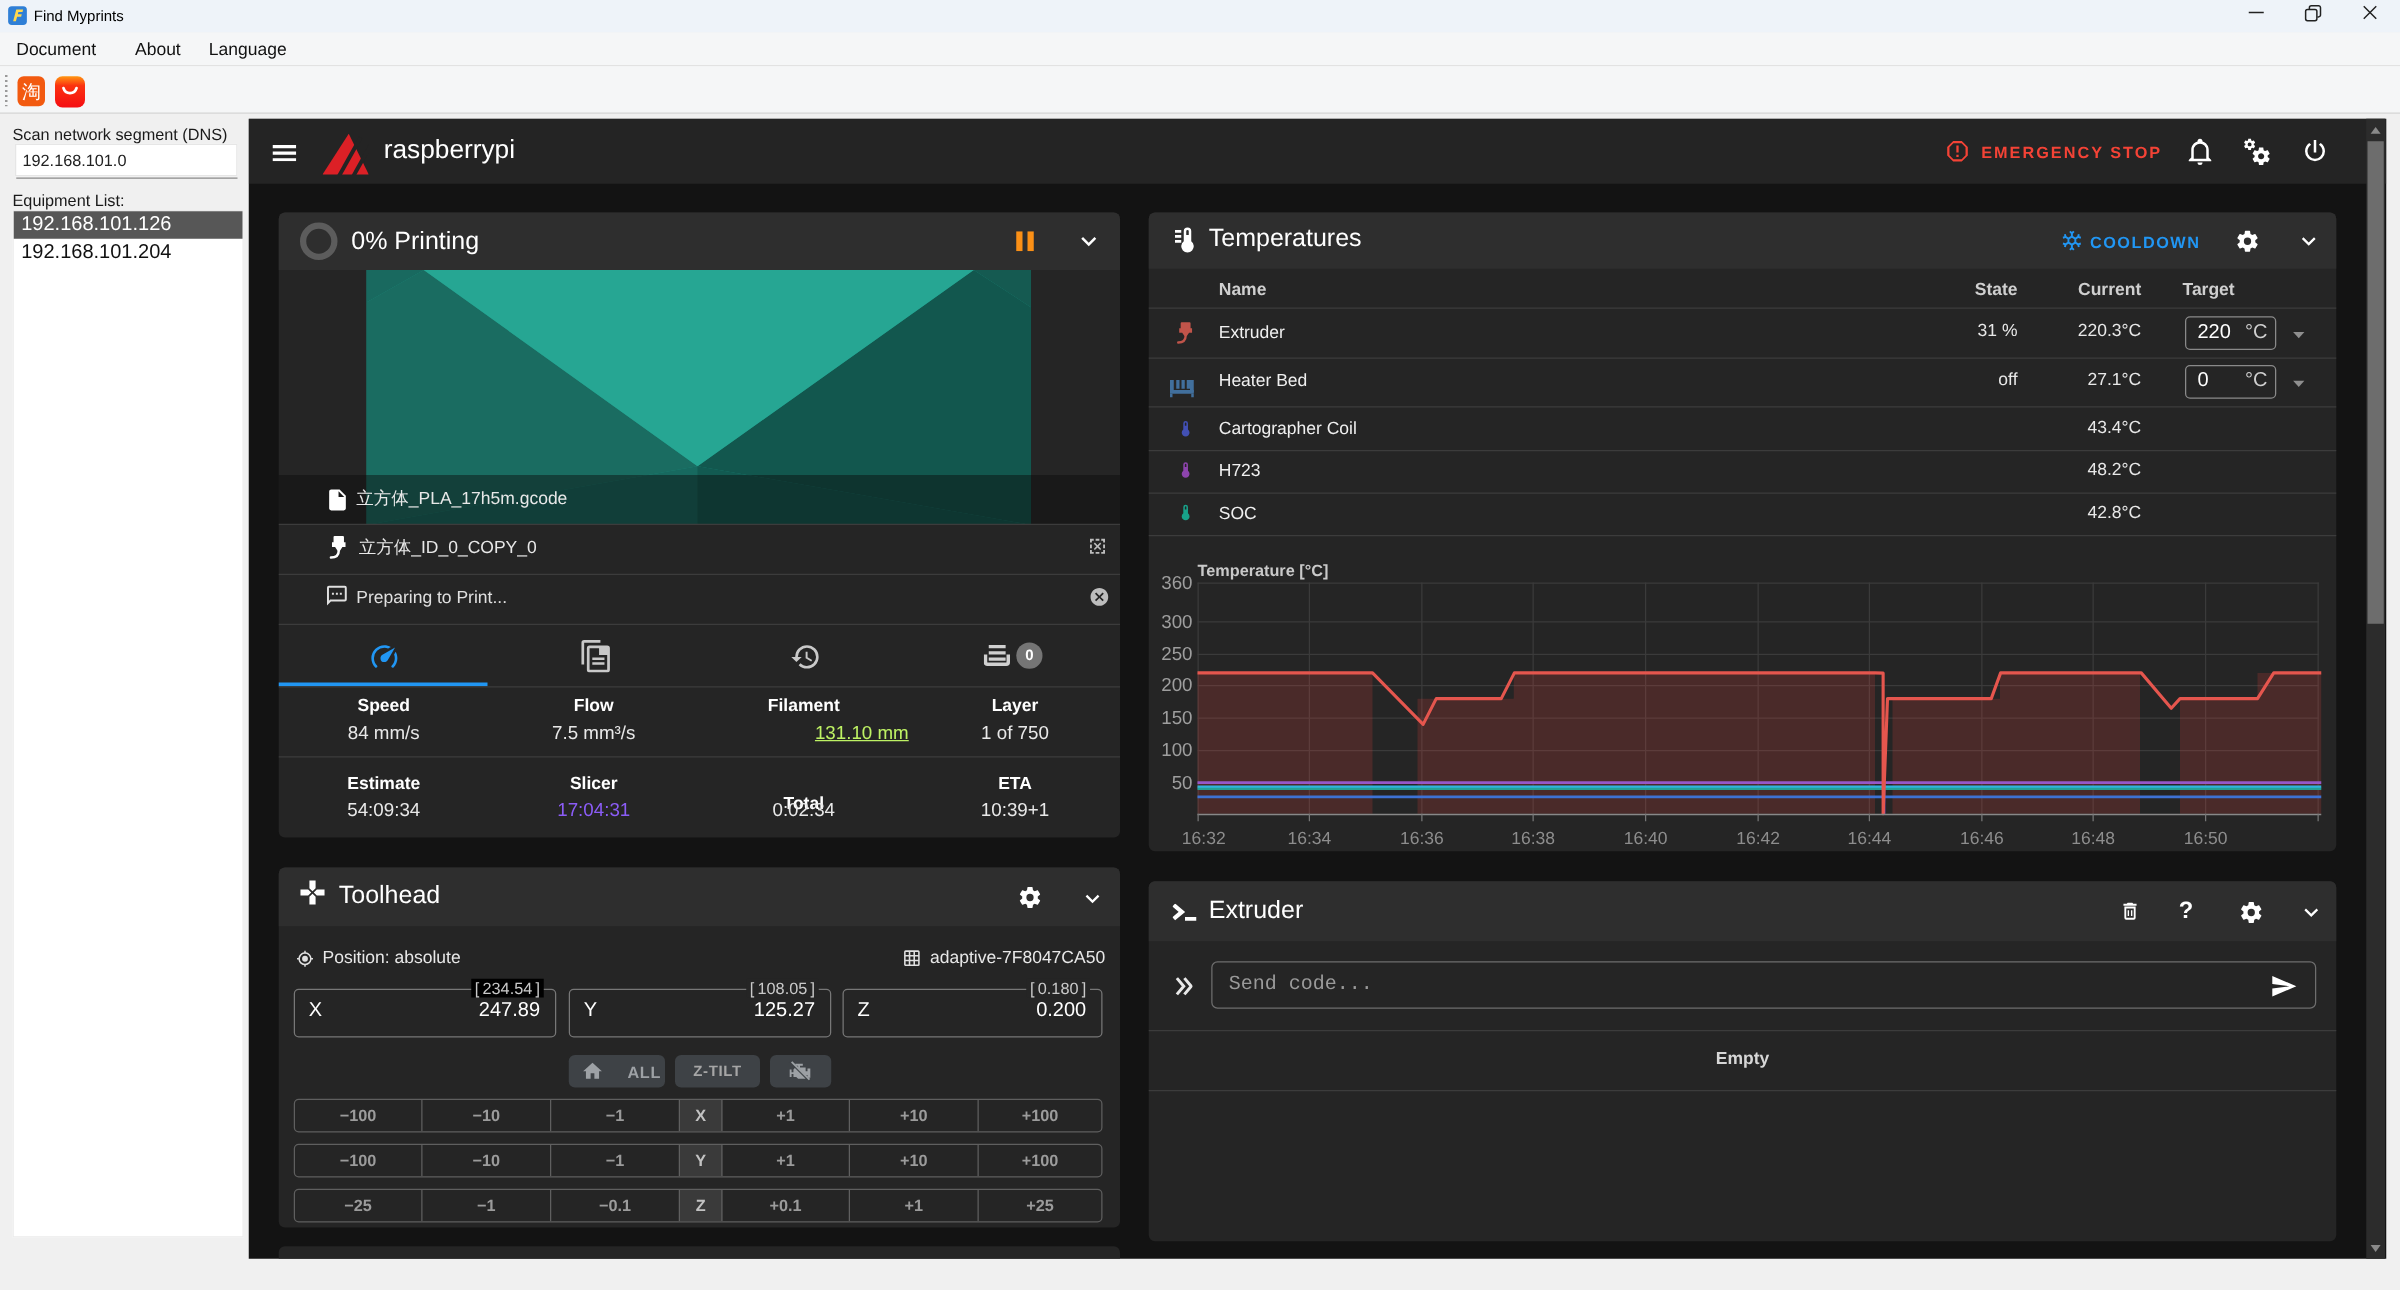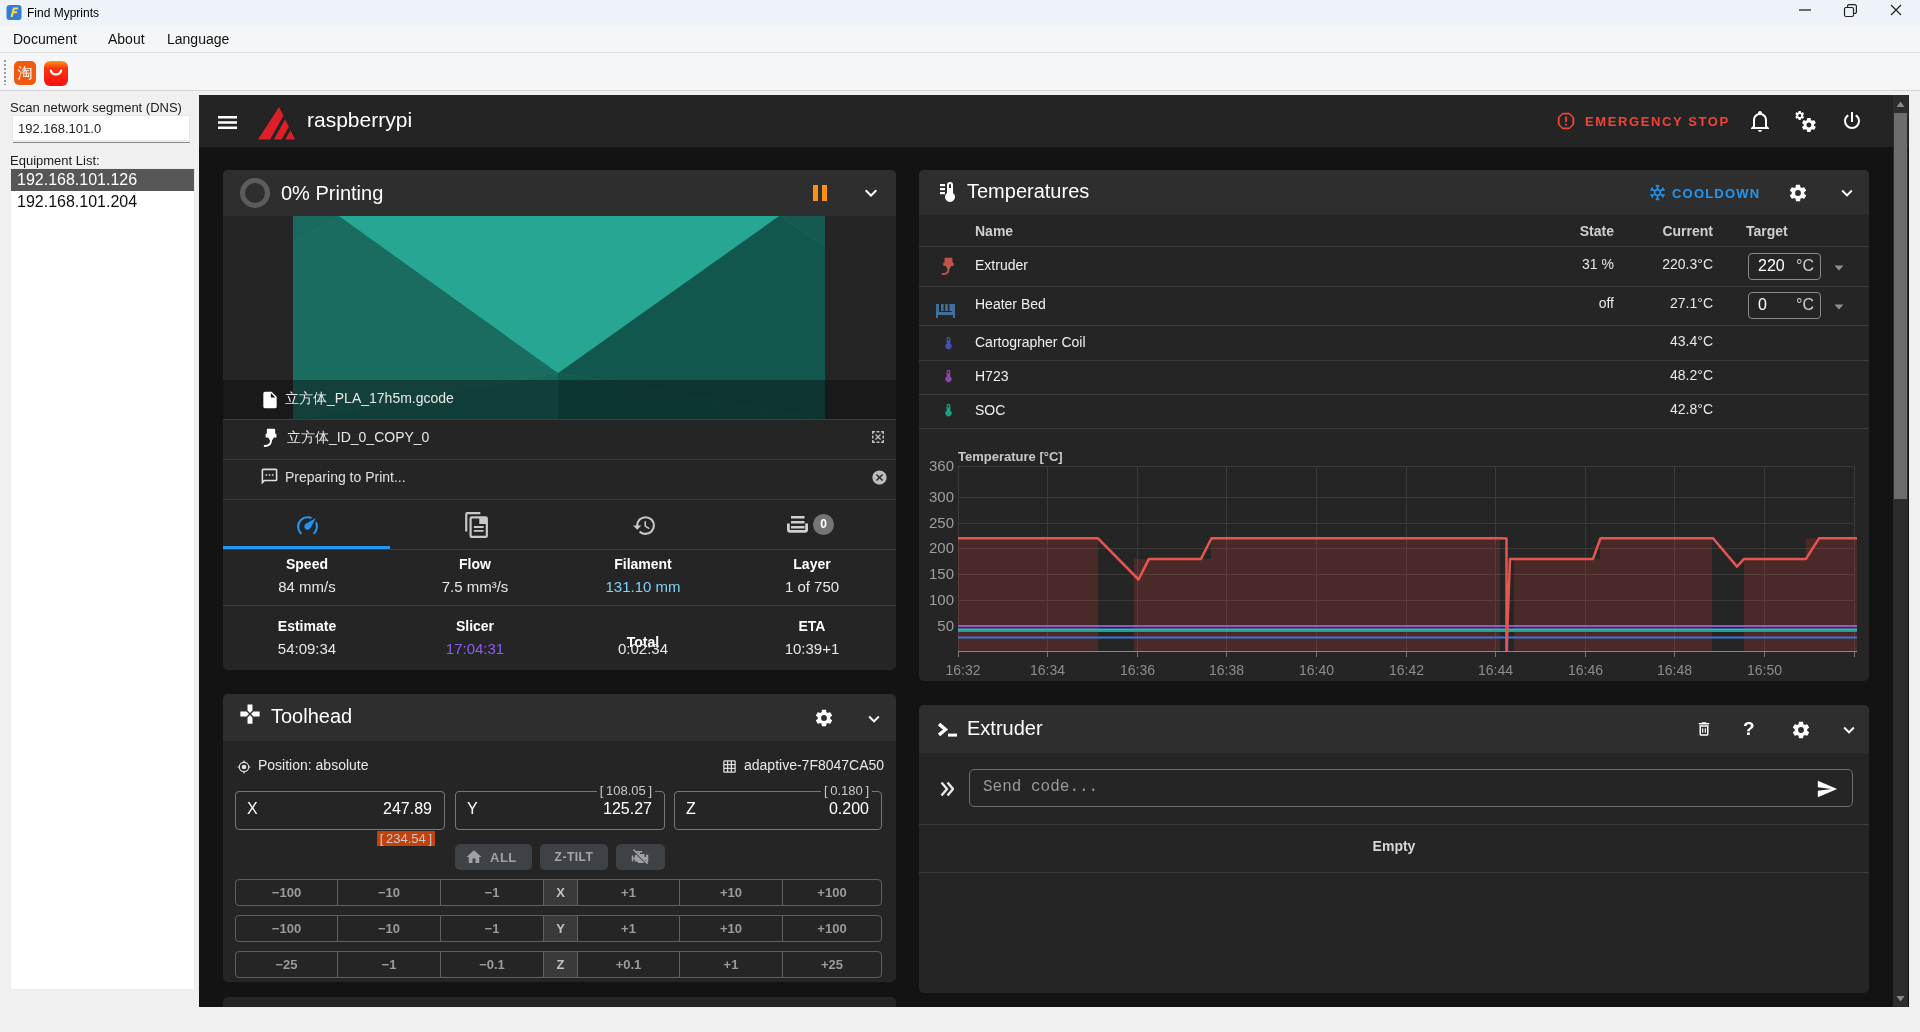--- a/index.html
+++ b/index.html
@@ -168,21 +168,21 @@
         </svg>
       <div class="abs" style="left:590px; top:344px; width:21px; height:21px; border-radius:50%; background:#757575; color:#fff; font-size:12px; font-weight:700; text-align:center; line-height:21px;">0</div>
       <div class="abs" style="left:0px; top:376px; width:167px; height:3px; background:#2196f3;"></div>
       <div class="divider" style="top:379px;"></div>
 
       <div class="abs" style="left:0px; top:386px; width:168px; text-align:center; font-size:14px; font-weight:700; color:#fff;">Speed</div>
       <div class="abs" style="left:0px; top:408px; width:168px; text-align:center; font-size:15px; color:#e8e8e8;">84 mm/s</div>
       <div class="abs" style="left:168px; top:386px; width:168px; text-align:center; font-size:14px; font-weight:700; color:#fff;">Flow</div>
       <div class="abs" style="left:168px; top:408px; width:168px; text-align:center; font-size:15px; color:#e8e8e8;">7.5 mm³/s</div>
       <div class="abs" style="left:336px; top:386px; width:168px; text-align:center; font-size:14px; font-weight:700; color:#fff;">Filament</div>
-      <div class="abs" style="left:336px; top:408px; width:168px; text-align:center; font-size:15px; color:#7dd3fc;">131.10 mm</div>
+      <div class="abs" style="left:336px; top:408px; width:168px; text-align:right; font-size:15px; color:#bef264;text-decoration:underline;">131.10 mm</div>
       <div class="abs" style="left:505px; top:386px; width:168px; text-align:center; font-size:14px; font-weight:700; color:#fff;">Layer</div>
       <div class="abs" style="left:505px; top:408px; width:168px; text-align:center; font-size:15px; color:#e8e8e8;">1 of 750</div>
       <div class="divider" style="top:435px;"></div>
 
       <div class="abs" style="left:0px; top:448px; width:168px; text-align:center; font-size:14px; font-weight:700; color:#fff;">Estimate</div>
       <div class="abs" style="left:0px; top:470px; width:168px; text-align:center; font-size:15px; color:#e8e8e8;">54:09:34</div>
       <div class="abs" style="left:168px; top:448px; width:168px; text-align:center; font-size:14px; font-weight:700; color:#fff;">Slicer</div>
       <div class="abs" style="left:168px; top:470px; width:168px; text-align:center; font-size:15px; color:#8b5cf6;">17:04:31</div>
       <div class="abs" style="left:336px; top:448px; width:168px; text-align:center; font-size:14px; font-weight:700; color:#fff;margin-top:16px;">Total</div>
       <div class="abs" style="left:336px; top:470px; width:168px; text-align:center; font-size:15px; color:#e8e8e8;">0:02:34</div>
@@ -208,38 +208,38 @@
         </svg>
       <div class="abs" style="left:35px; top:63px; font-size:14px; color:#e8e8e8;">Position: absolute</div>
       <svg class="abs" style="left:499px; top:65px;" width="15" height="15" viewBox="0 0 24 24" fill="#e0e0e0">
           <path d="M10,4V8H14V4H10M16,4V8H20V4H16M16,10V14H20V10H16M16,16V20H20V16H16M14,20V16H10V20H14M8,20V16H4V20H8M8,14V10H4V14H8M8,8V4H4V8H8M10,14H14V10H10V14M4,2H20A2,2 0 0,1 22,4V20A2,2 0 0,1 20,22H4C2.92,22 2,21.1 2,20V4A2,2 0 0,1 4,2Z"></path>
         </svg>
       <div class="abs" style="left:521px; top:63px; font-size:14px; color:#e8e8e8;">adaptive-7F8047CA50</div>
 
       <div class="abs" style="left:12px; top:97px; width:210px; height:39px; border:1px solid #777; border-radius:4px;">
         <div style="position:absolute; left:11px; top:8px; font-size:16px; color:#fff;">X</div>
         <div style="position:absolute; right:12px; top:8px; font-size:16px; color:#fff;">247.89</div>
-        <div style="position:absolute; right:9px; top:-9px; font-size:13px; color:#c9c9c9; background:#c2410c; padding:0 3px;margin-top:48px;">[ 234.54 ]</div>
+        <div style="position:absolute; right:9px; top:-9px; font-size:13px; color:#c9c9c9; background:#000000; padding:0 3px;">[ 234.54 ]</div>
       </div>
       <div class="abs" style="left:232px; top:97px; width:210px; height:39px; border:1px solid #777; border-radius:4px;">
         <div style="position:absolute; left:11px; top:8px; font-size:16px; color:#fff;">Y</div>
         <div style="position:absolute; right:12px; top:8px; font-size:16px; color:#fff;">125.27</div>
         <div style="position:absolute; right:9px; top:-9px; font-size:13px; color:#c9c9c9; background:#252525; padding:0 3px;">[ 108.05 ]</div>
       </div>
       <div class="abs" style="left:451px; top:97px; width:208px; height:39px; border:1px solid #777; border-radius:4px;">
         <div style="position:absolute; left:11px; top:8px; font-size:16px; color:#fff;">Z</div>
         <div style="position:absolute; right:12px; top:8px; font-size:16px; color:#fff;">0.200</div>
         <div style="position:absolute; right:9px; top:-9px; font-size:13px; color:#c9c9c9; background:#252525; padding:0 3px;">[ 0.180 ]</div>
       </div>
 
       <div class="abs" style="left:232px; top:150px; width:77px; height:26px; background:#3e4246; border-radius:5px;">
         <svg style="position:absolute;left:10px;top:4px;" width="18" height="18" viewBox="0 0 24 24" fill="#9da1a5">
             <path d="M10,20V14H14V20H19V12H22L12,3L2,12H5V20H10Z"></path>
           </svg>
-        <div style="position:absolute; left:35px; top:6px; font-size:13px; font-weight:700; color:#9da1a5; letter-spacing:0.5px;">ALL</div>
+        <div style="position:absolute; left:47px; top:6px; font-size:13px; font-weight:700; color:#9da1a5; letter-spacing:0.5px;">ALL</div>
       </div>
       <div class="abs" style="left:317px; top:150px; width:68px; height:26px; background:#3e4246; border-radius:5px; text-align:center; font-size:12px; font-weight:700; color:#a6a6a6; line-height:26px; letter-spacing:0.5px;">Z-TILT</div>
       <div class="abs" style="left:393px; top:150px; width:49px; height:26px; background:#3e4246; border-radius:5px;">
         <svg style="position:absolute;left:15px;top:4px;" width="18" height="18" viewBox="0 0 24 24" fill="#9da1a5">
             <path d="M7,4V6H10V8H7L5,10V13H3V10H1V18H3V15H5V18H8L10,20H18V16H20V19H23V9H20V12H18V8H12V6H15V4H7Z"></path>
             <path d="M2.4,1 L23,21.6 L21.6,23 L1,2.4 Z" fill="#3e4246" stroke="#3e4246" stroke-width="1"></path>
             <path d="M3.8,1.2 L22.8,20.2 L21.4,21.6 L2.4,2.6 Z" fill="#9da1a5"></path>
           </svg>
       </div>
 

